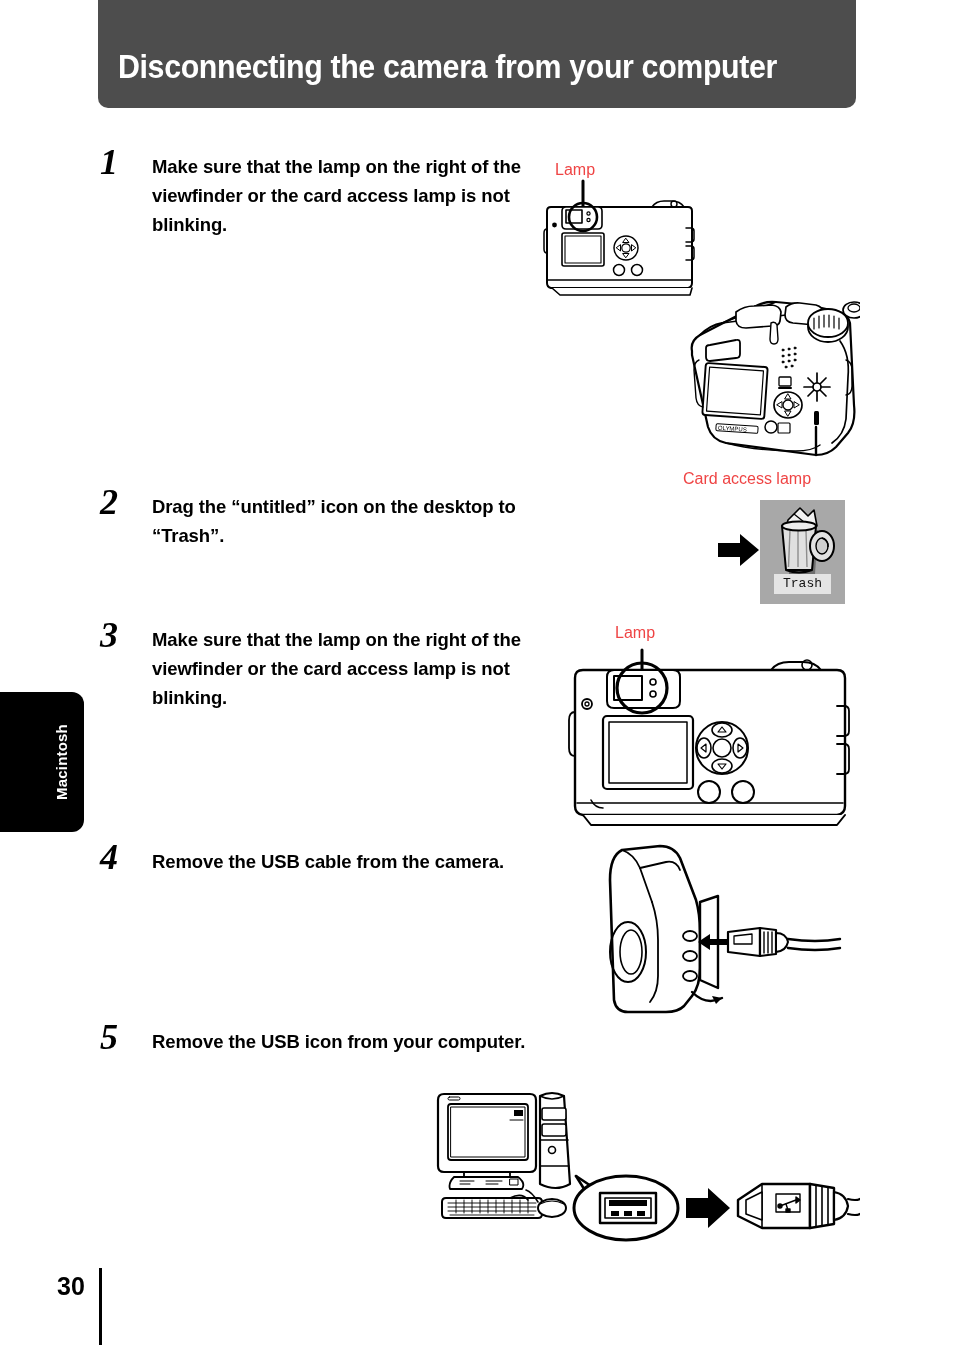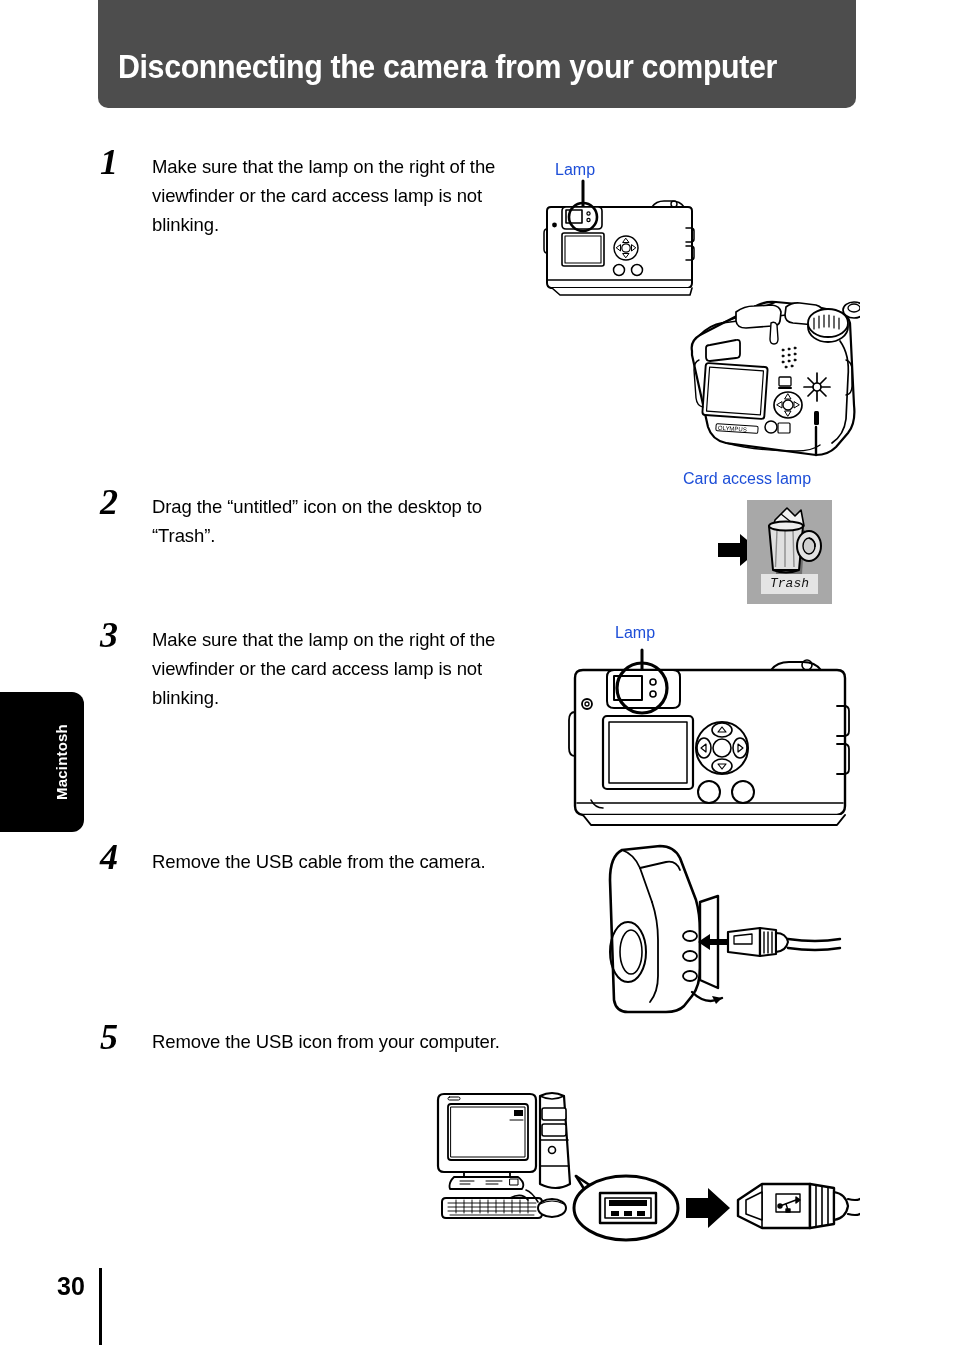--- a/index.html
+++ b/index.html
@@ -80,21 +80,21 @@
     font-style: italic;
     font-weight: bold;
     font-size: 36px;
     line-height: 36px;
   }
   .step-text {
     position: absolute;
     left: 52px;
     top: 8px;
     font-family: "Liberation Sans", sans-serif;
-    font-weight: normal;
+    font-weight: bold;
     font-size: 18.5px;
     line-height: 29px;
     letter-spacing: -0.1px;
   }
 
   #step-1 { left: 100px; top: 144px; width: 430px; }
   #step-2 { left: 100px; top: 484px; width: 430px; }
   #step-3 { left: 100px; top: 617px; width: 445px; }
   #step-3 .step-text { width: 392px; }
   #step-4 { left: 100px; top: 839px; width: 430px; }
@@ -118,38 +118,38 @@
     background: #000;
   }
 
   
   .figure { position: absolute; }
   .fig-label {
     position: absolute;
     font-family: "Liberation Sans", sans-serif;
     font-size: 16px;
     font-weight: normal;
-    color: #1d4ed8;
+    color: #ef4444;
     white-space: nowrap;
   }
 
   
   #fig-step1 { left: 540px; top: 155px; width: 320px; height: 330px; }
   #fig1-lamp-label  { left: 15px; top: 6px; }
   #fig1-card-label  { left: 143px; top: 315px; }
 
   
   #fig-step2 { left: 560px; top: 500px; width: 290px; height: 105px; }
   .mac-icon-box {
     position: absolute;
     background: #a8a8a8;
     box-sizing: border-box;
   }
   #untitled-box { left: 0; top: 0; width: 148px; height: 104px; }
-  #trash-box    { left: 187px; top: 0; width: 85px; height: 104px; font-style: italic; }
+  #trash-box    { left: 200px; top: 0; width: 85px; height: 104px; }
   .icon-caption {
     position: absolute;
     background: #e4e4e4;
     font-family: "Liberation Mono", monospace;
     font-size: 15px;
     color: #111;
     letter-spacing: 0.5px;
     text-align: center;
     line-height: 19px;
   }

